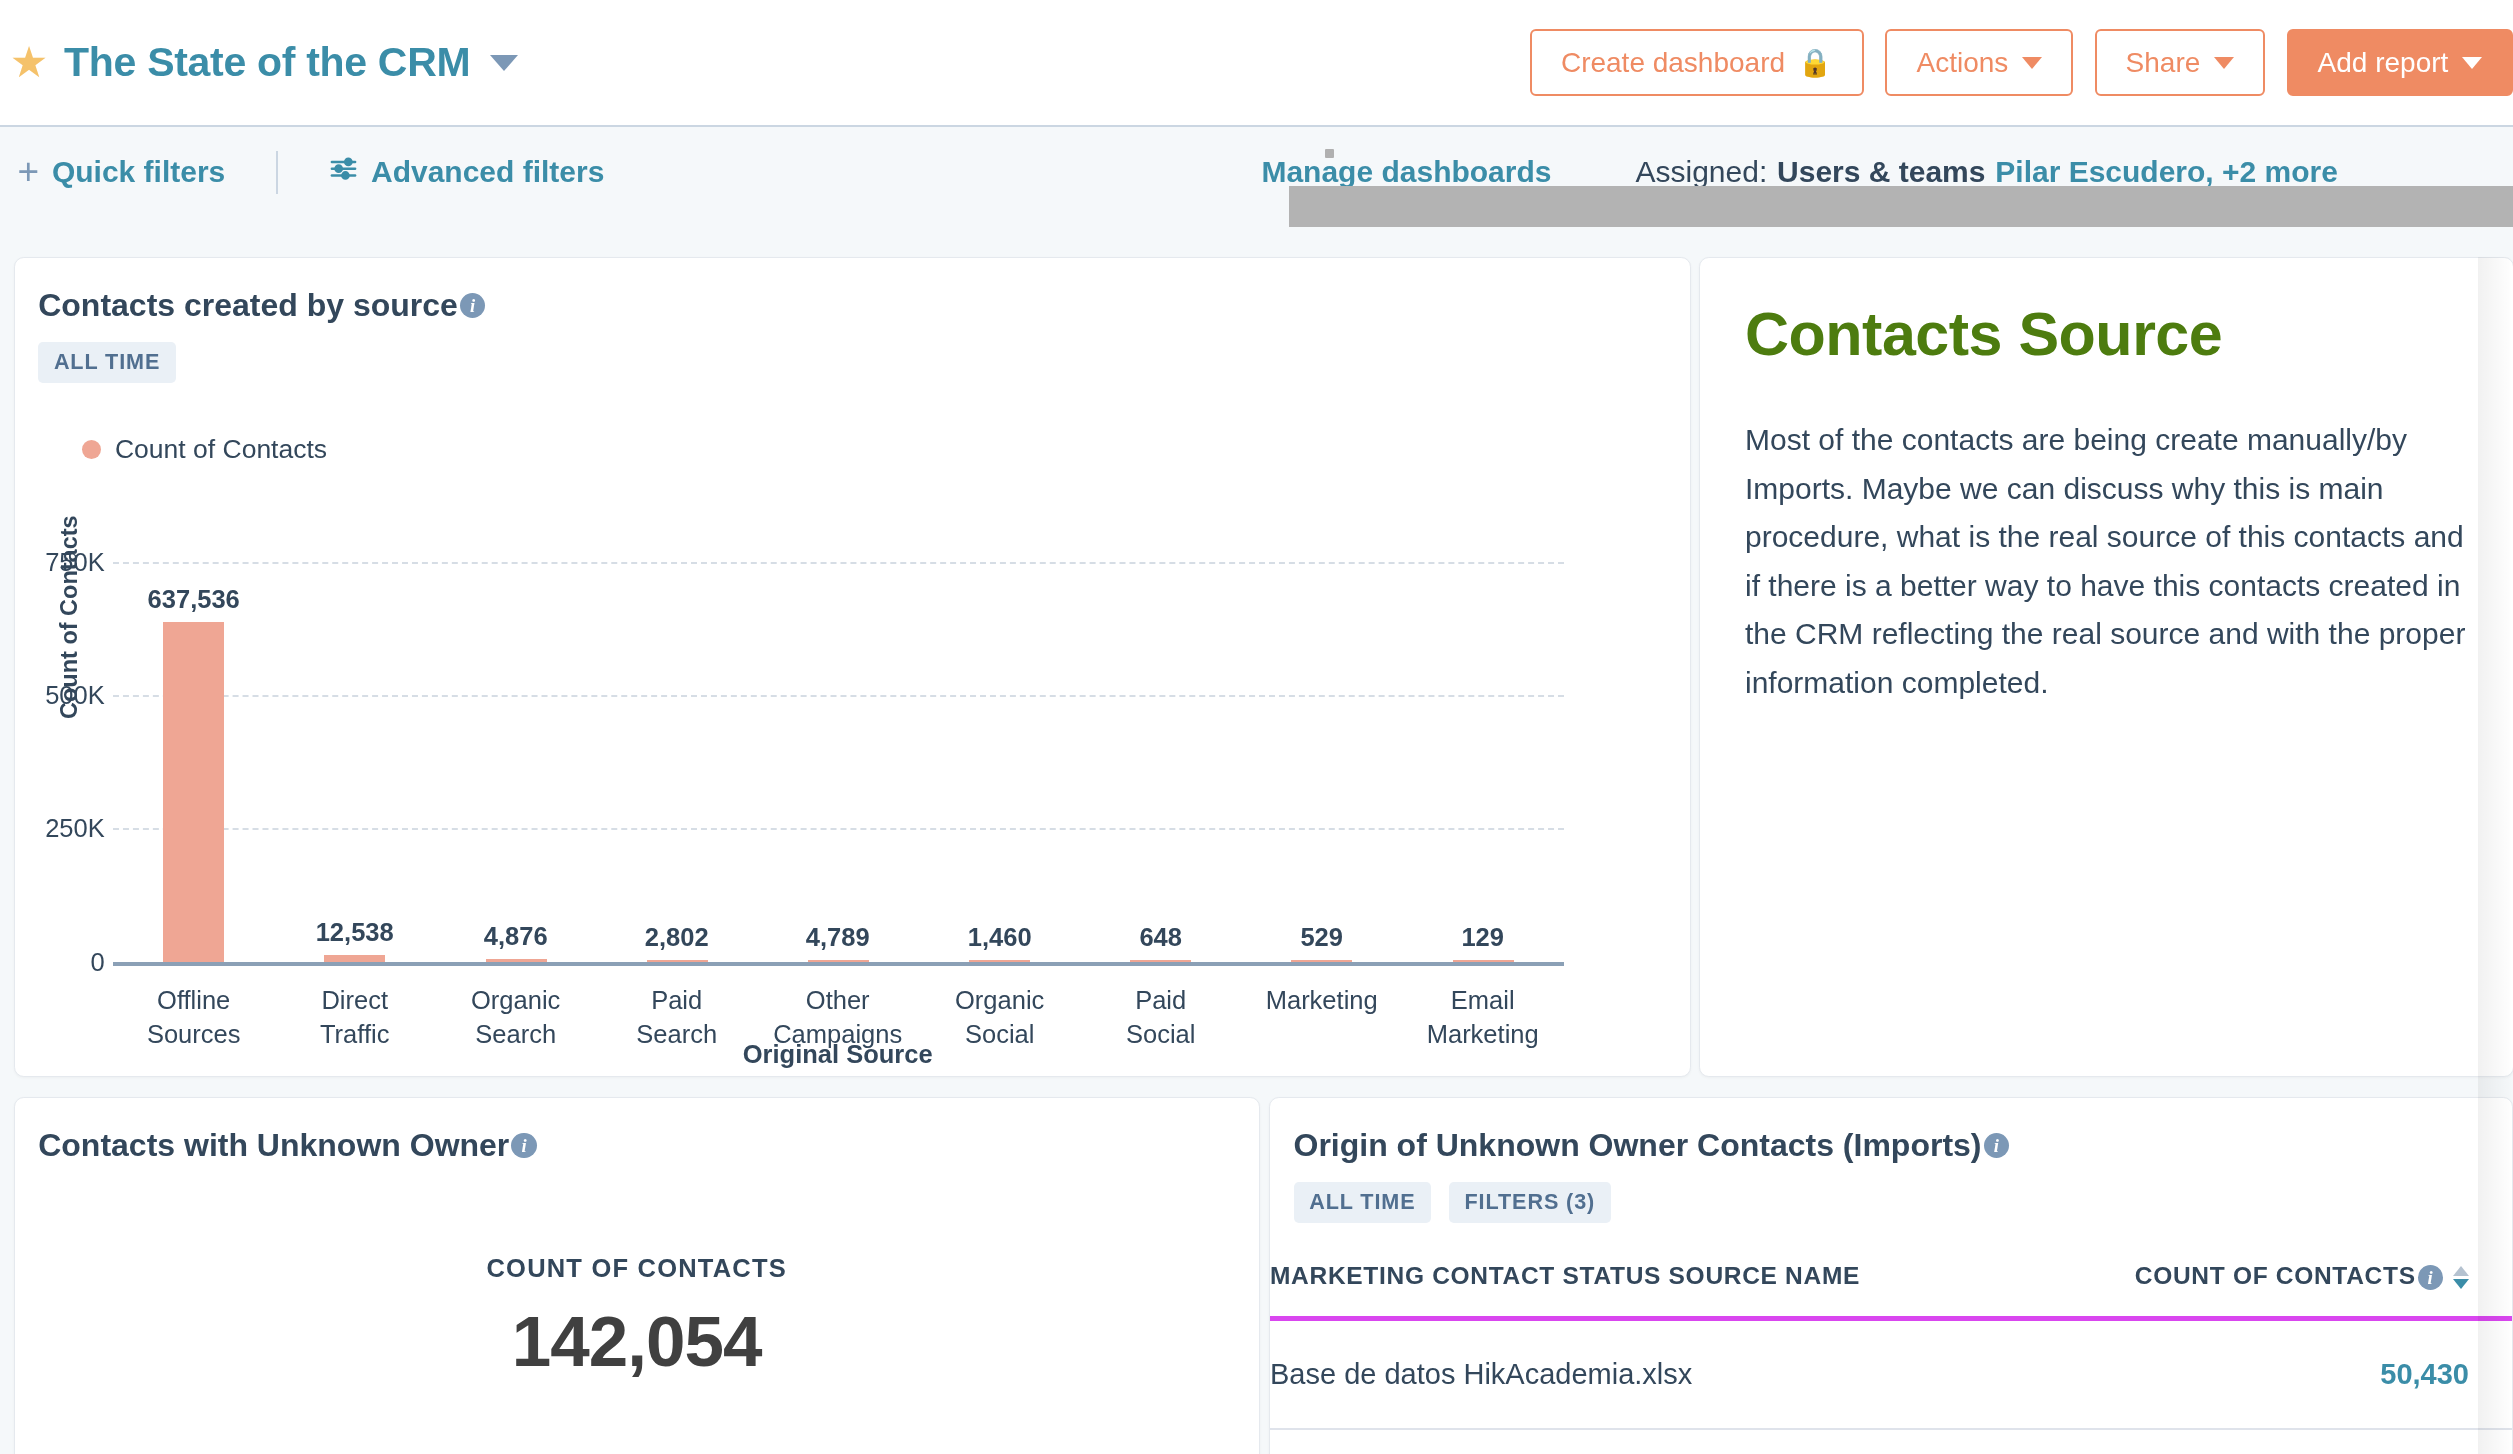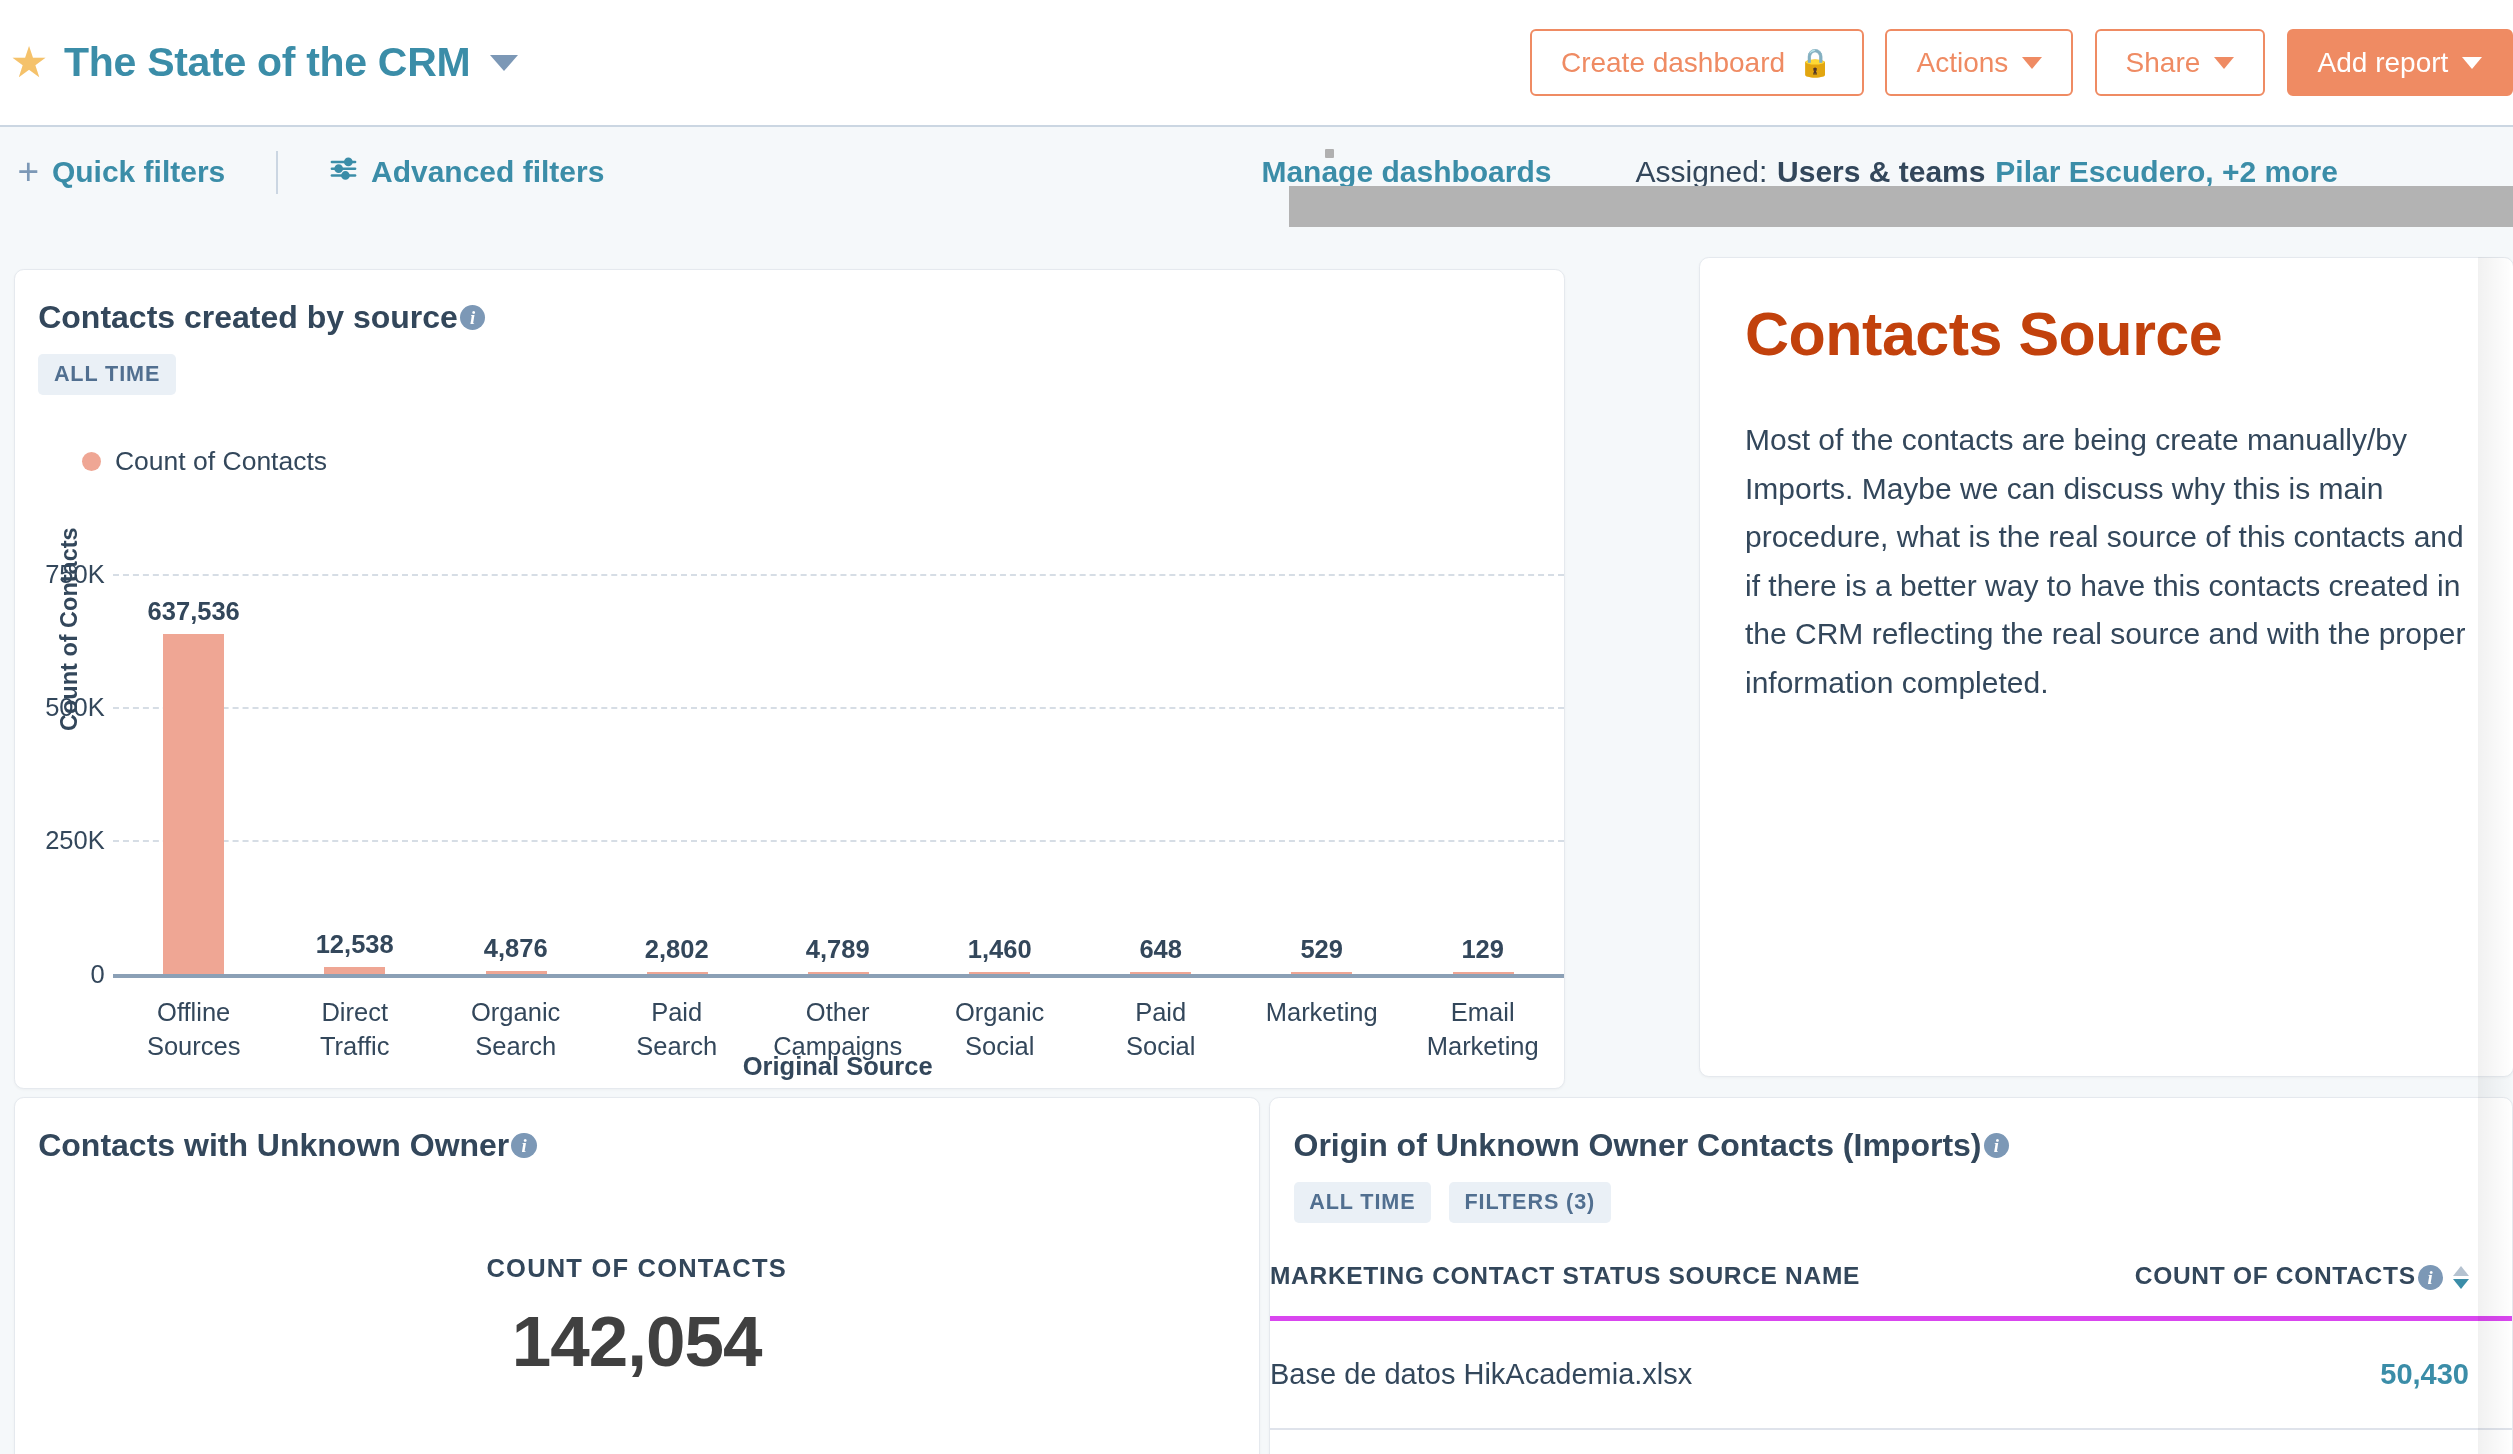--- a/index.html
+++ b/index.html
@@ -89,21 +89,21 @@
 
   
   .card {
     position: absolute;
     background: #ffffff;
     border: 1px solid #e5e9ee;
     border-radius: 9.8px;
     box-shadow: 0 1px 2.9px rgba(0,0,0,0.04);
     overflow: hidden;
   }
-  #card-chart   { left: 13.7px;   top: 269px;  width: 1551px; height: 820px; }
+  #card-chart   { left: 13.7px;   top: 257px;  width: 1677px; height: 820px; }
   #card-note    { left: 1699px; top: 257px;  width: 815px;  height: 820px; }
   #card-kpi     { left: 13.7px;   top: 1097px; width: 1246px; height: 392px; }
   #card-table   { left: 1269px; top: 1097px; width: 1244px; height: 392px; }
 
   .card-title {
     font-size: 32px; font-weight: bold; color: #33475b;
     display: flex; align-items: center;
   }
   .info-icon {
     display: inline-block; width: 25.5px; height: 25.5px; border-radius: 50%;
@@ -164,21 +164,21 @@
     line-height: 1.35; width: 186px;
   }
   .xaxis-title {
     position: absolute; font-size: 25.5px; font-weight: bold; color: #33475b;
     text-align: center; transform: translateX(-50%);
   }
 
   
   .note-inner { padding: 41px 45px; }
   .note-title {
-    font-size: 61px; font-weight: bold; color: #c2410c;
+    font-size: 61px; font-weight: bold; color: #4d7c0f;
     letter-spacing: -0.5px; margin-bottom: 47px;
   }
   .note-body {
     font-size: 30px; color: #33475b; line-height: 1.62;
   }
   .edge-shadow {
     position: absolute; right: 0; top: 257px;
     width: 35px; height: 1198px;
     background: linear-gradient(to right, rgba(0,0,0,0.055), rgba(0,0,0,0));
     pointer-events: none; z-index: 5;

